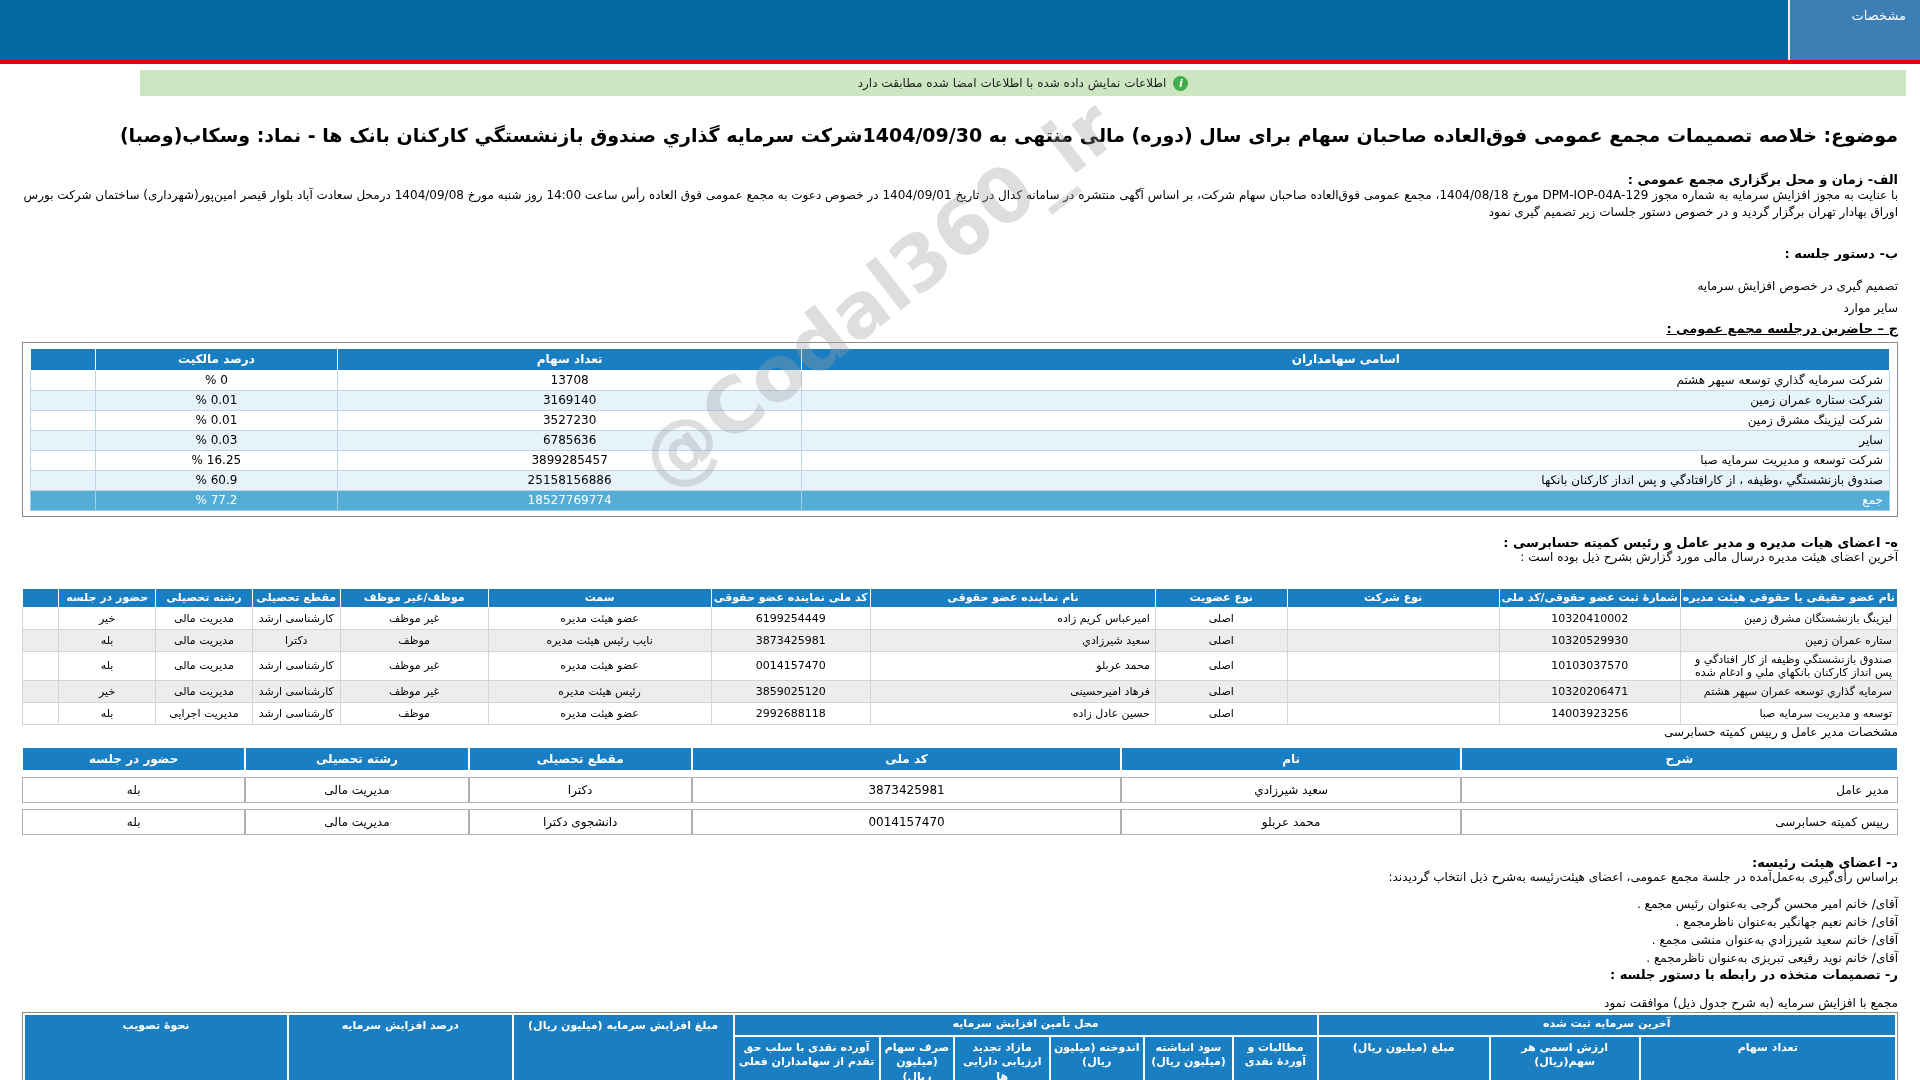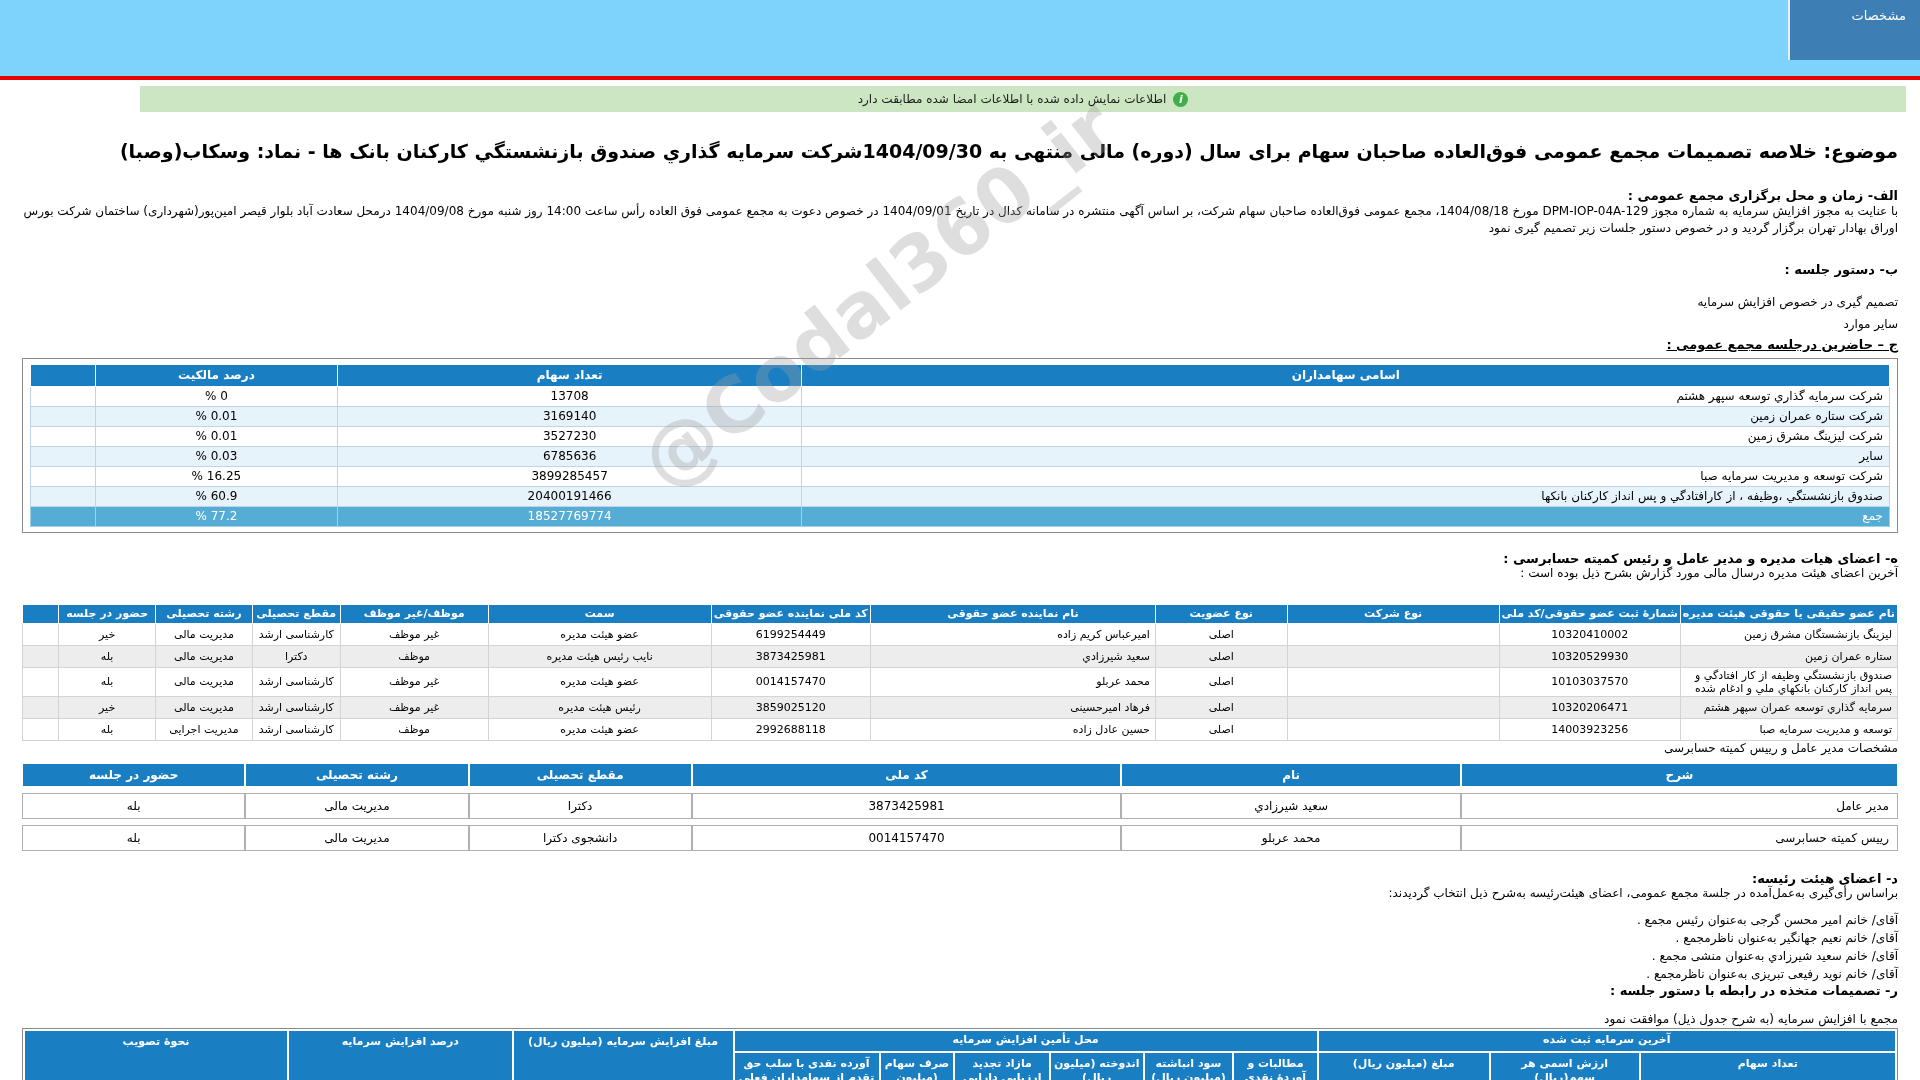--- a/index.html
+++ b/index.html
@@ -4,21 +4,21 @@
 <style>
   * { margin:0; padding:0; box-sizing:border-box; }
   html,body { overflow:hidden; }
   body {
     width:1920px; height:1080px;
     font-family:"DejaVu Sans", sans-serif;
     direction:rtl; background:#fff; color:#000;
     position:relative;
   }
   
-  .topbar { height:76px; background:#7dd3fc; position:relative; }
+  .topbar { height:60px; background:#0369a1; position:relative; }
   .tab {
     position:absolute; right:0; top:0; width:132px; height:60px;
     background:#3d7fb4; color:#fff; font-size:13px;
     padding:8px 14px 0 0; border-left:2px solid #e8eef4;
   }
   .redline { height:4px; background:#e60000; }
   .notice {
     margin:6px 14px 0 140px; height:26px; background:#cde6c2;
     display:flex; align-items:center; justify-content:center; gap:7px;
     font-size:12px; color:#1d1d1d;
@@ -150,21 +150,21 @@
           <td></td>
         </tr>
         <tr>
           <td class="name">شرکت توسعه و مدیریت سرمایه صبا</td>
           <td class="num">3899285457</td>
           <td class="num">% 16.25</td>
           <td></td>
         </tr>
         <tr class="alt">
           <td class="name">صندوق بازنشستگي ،وظیفه ، از کارافتادگي و پس انداز کارکنان بانکها</td>
-          <td class="num">20400191466</td>
+          <td class="num">25158156886</td>
           <td class="num">% 60.9</td>
           <td></td>
         </tr>
         <tr class="total">
           <td class="name">جمع</td>
           <td class="num">18527769774</td>
           <td class="num">% 77.2</td>
           <td></td>
         </tr>
       </tbody>

